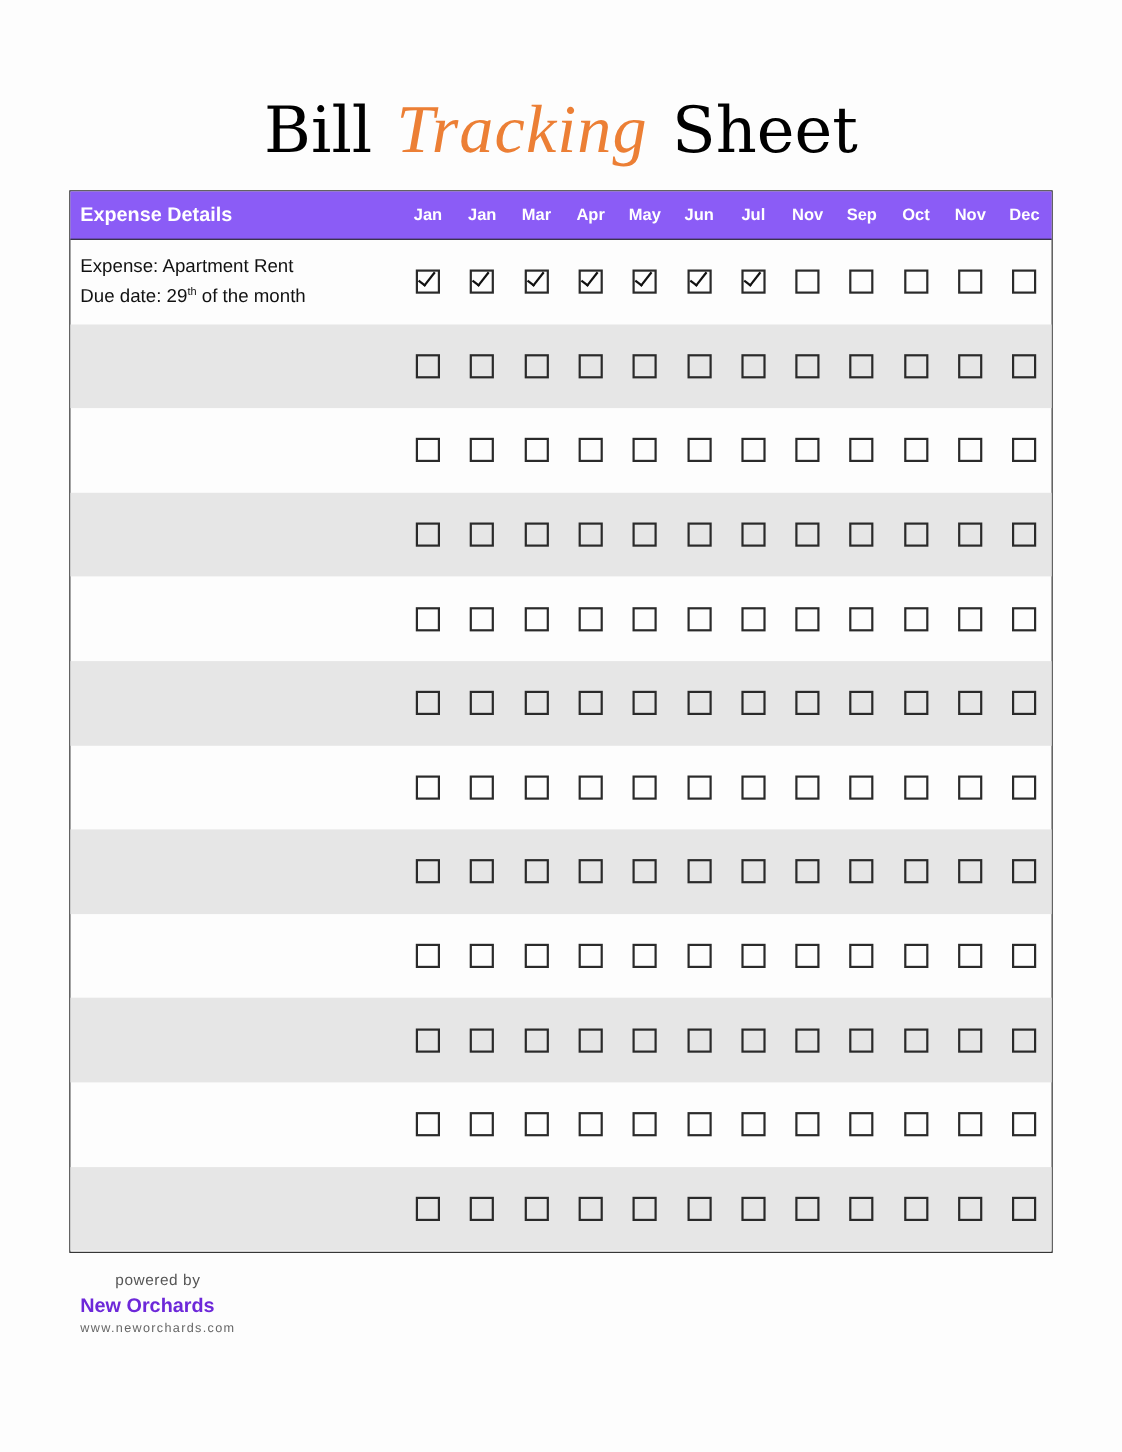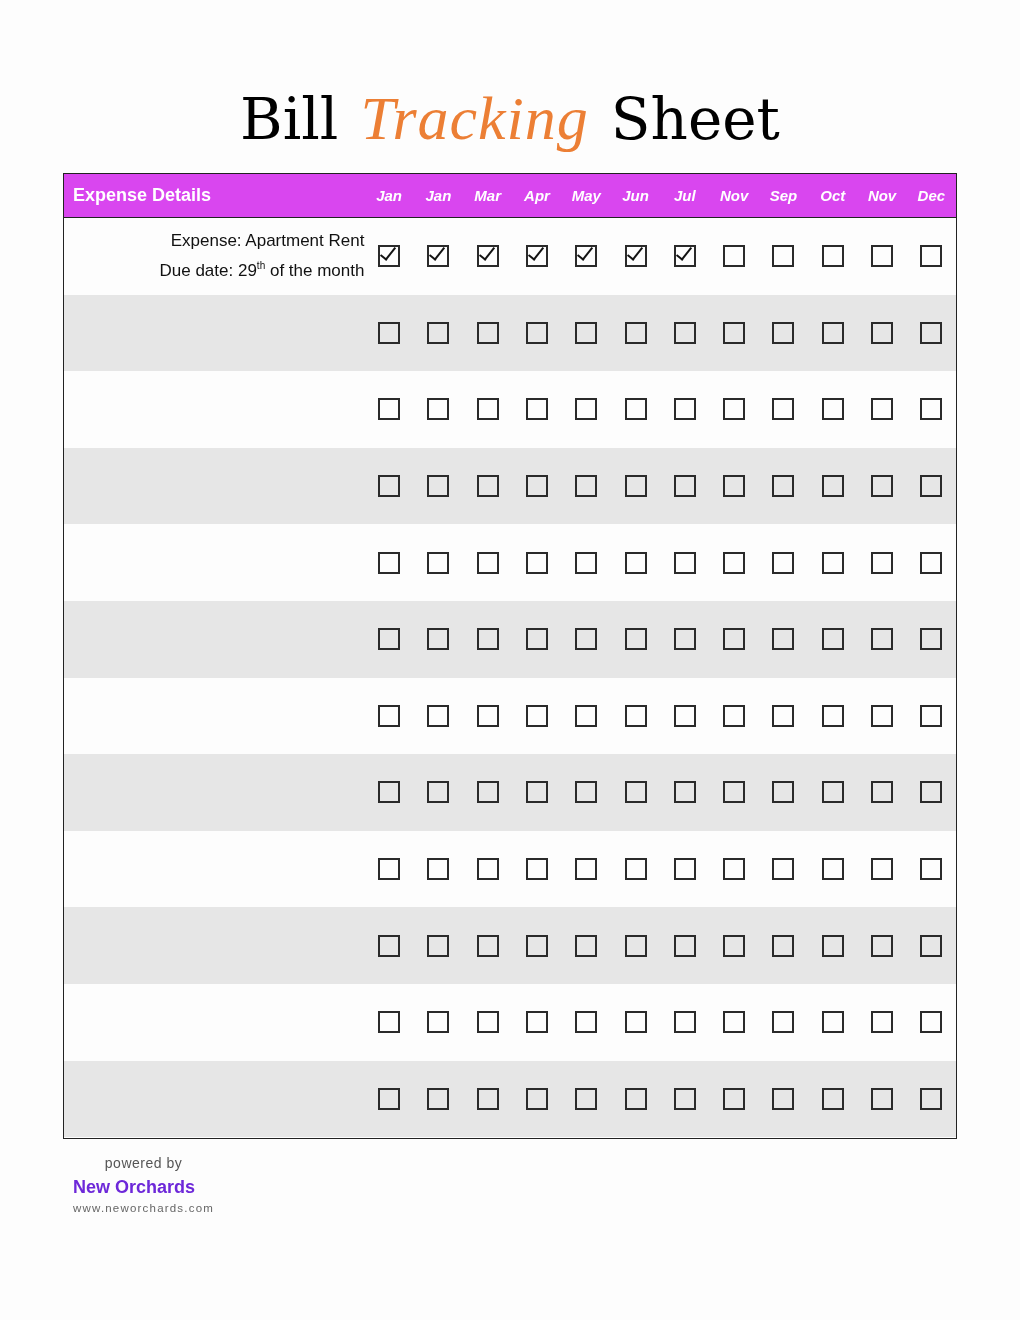--- a/index.html
+++ b/index.html
@@ -1,27 +1,27 @@
 <!DOCTYPE html>
 <html><head>
 <meta charset="utf-8">
 <style>
   html, body { margin:0; padding:0; }
   body { width:1020px; height:1320px; background:#fdfdfd; position:relative; font-family:"Liberation Sans", sans-serif; color:#111; }
   .title { position:absolute; top:78px; left:0; width:1020px; text-align:center; font-family:"DejaVu Serif", serif; font-size:58px; line-height:80px; color:#000; }
   .title .script { font-family:"Liberation Serif", serif; font-style:italic; color:#ec7f35; font-size:62px; margin:0 22px; letter-spacing:1px; }
   .sheet { position:absolute; left:63px; top:173px; width:892px; height:964px; border:1px solid #222; box-sizing:content-box; }
-  .hdr { height:43px; background:#d946ef; color:#fff; display:flex; align-items:center; border-bottom:1px solid #222; }
+  .hdr { height:43px; background:#8b5cf6; color:#fff; display:flex; align-items:center; border-bottom:1px solid #222; }
   .hdr .lbl { width:304px; padding-left:9px; font-weight:bold; font-size:18px; box-sizing:border-box; }
   .months { display:flex; flex:1; }
   .months span, .cells span { width:49.3px; text-align:center; }
-  .months span { font-weight:bold; font-size:15px;font-style:italic; }
+  .months span { font-weight:bold; font-size:15px; }
   .row { height:76.6px; display:flex; align-items:center; }
   .row.alt { background:#e6e6e6; }
-  .row .desc { width:304px; padding-left:9px; box-sizing:border-box; font-size:17px; line-height:24.5px;text-align:right; }
+  .row .desc { width:304px; padding-left:9px; box-sizing:border-box; font-size:17px; line-height:24.5px; }
   .cells { display:flex; flex:1; }
   .cells span { display:flex; justify-content:center; }
   .cb { width:18px; height:18px; border:2px solid #2a2a2a; position:relative; background:transparent; }
   .cb.on::after { content:""; position:absolute; left:4px; top:-3px; width:6px; height:14px; border-right:2.5px solid #111; border-bottom:2.5px solid #111; transform:rotate(38deg); }
   sup { font-size:10px; }
   .footer { position:absolute; left:73px; top:1155px; }
   .powered { font-size:14px; color:#555; letter-spacing:0.5px;text-align:center; }
   .brand { font-size:18px; font-weight:bold; color:#6d28d9; margin-top:6px; }
   .url { font-size:11.5px; color:#666; letter-spacing:1.2px; margin-top:4px; }
 </style>

